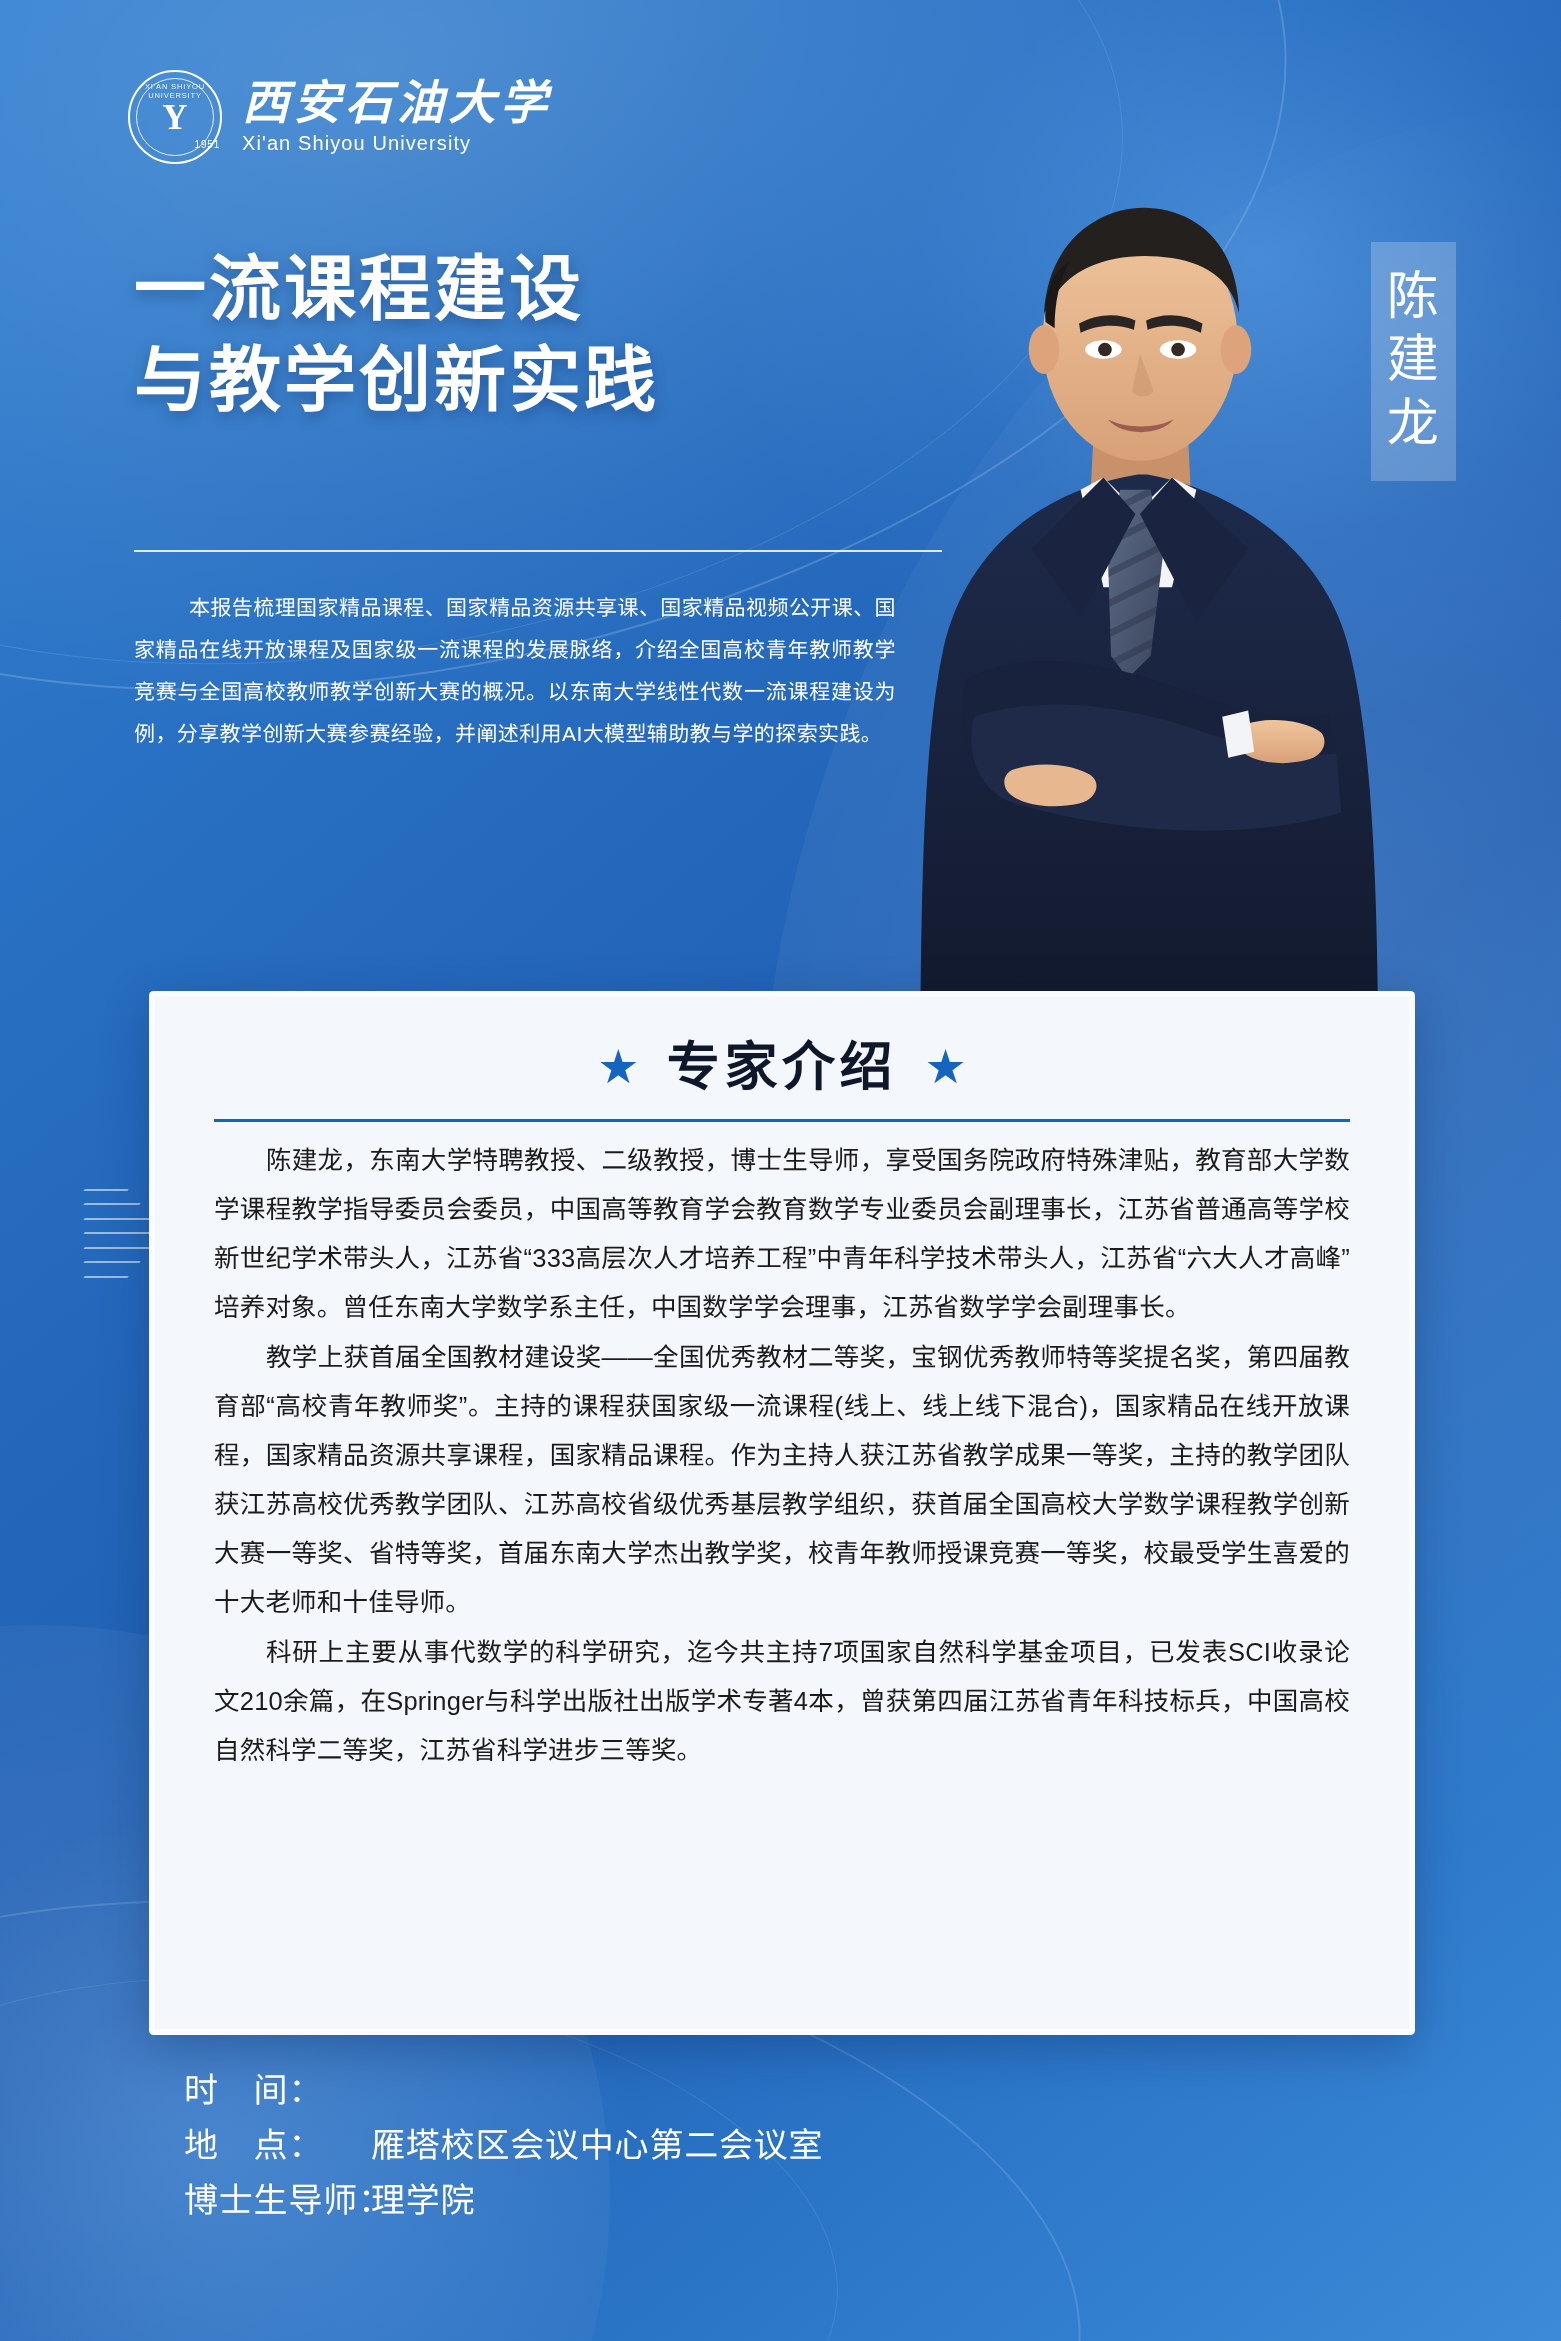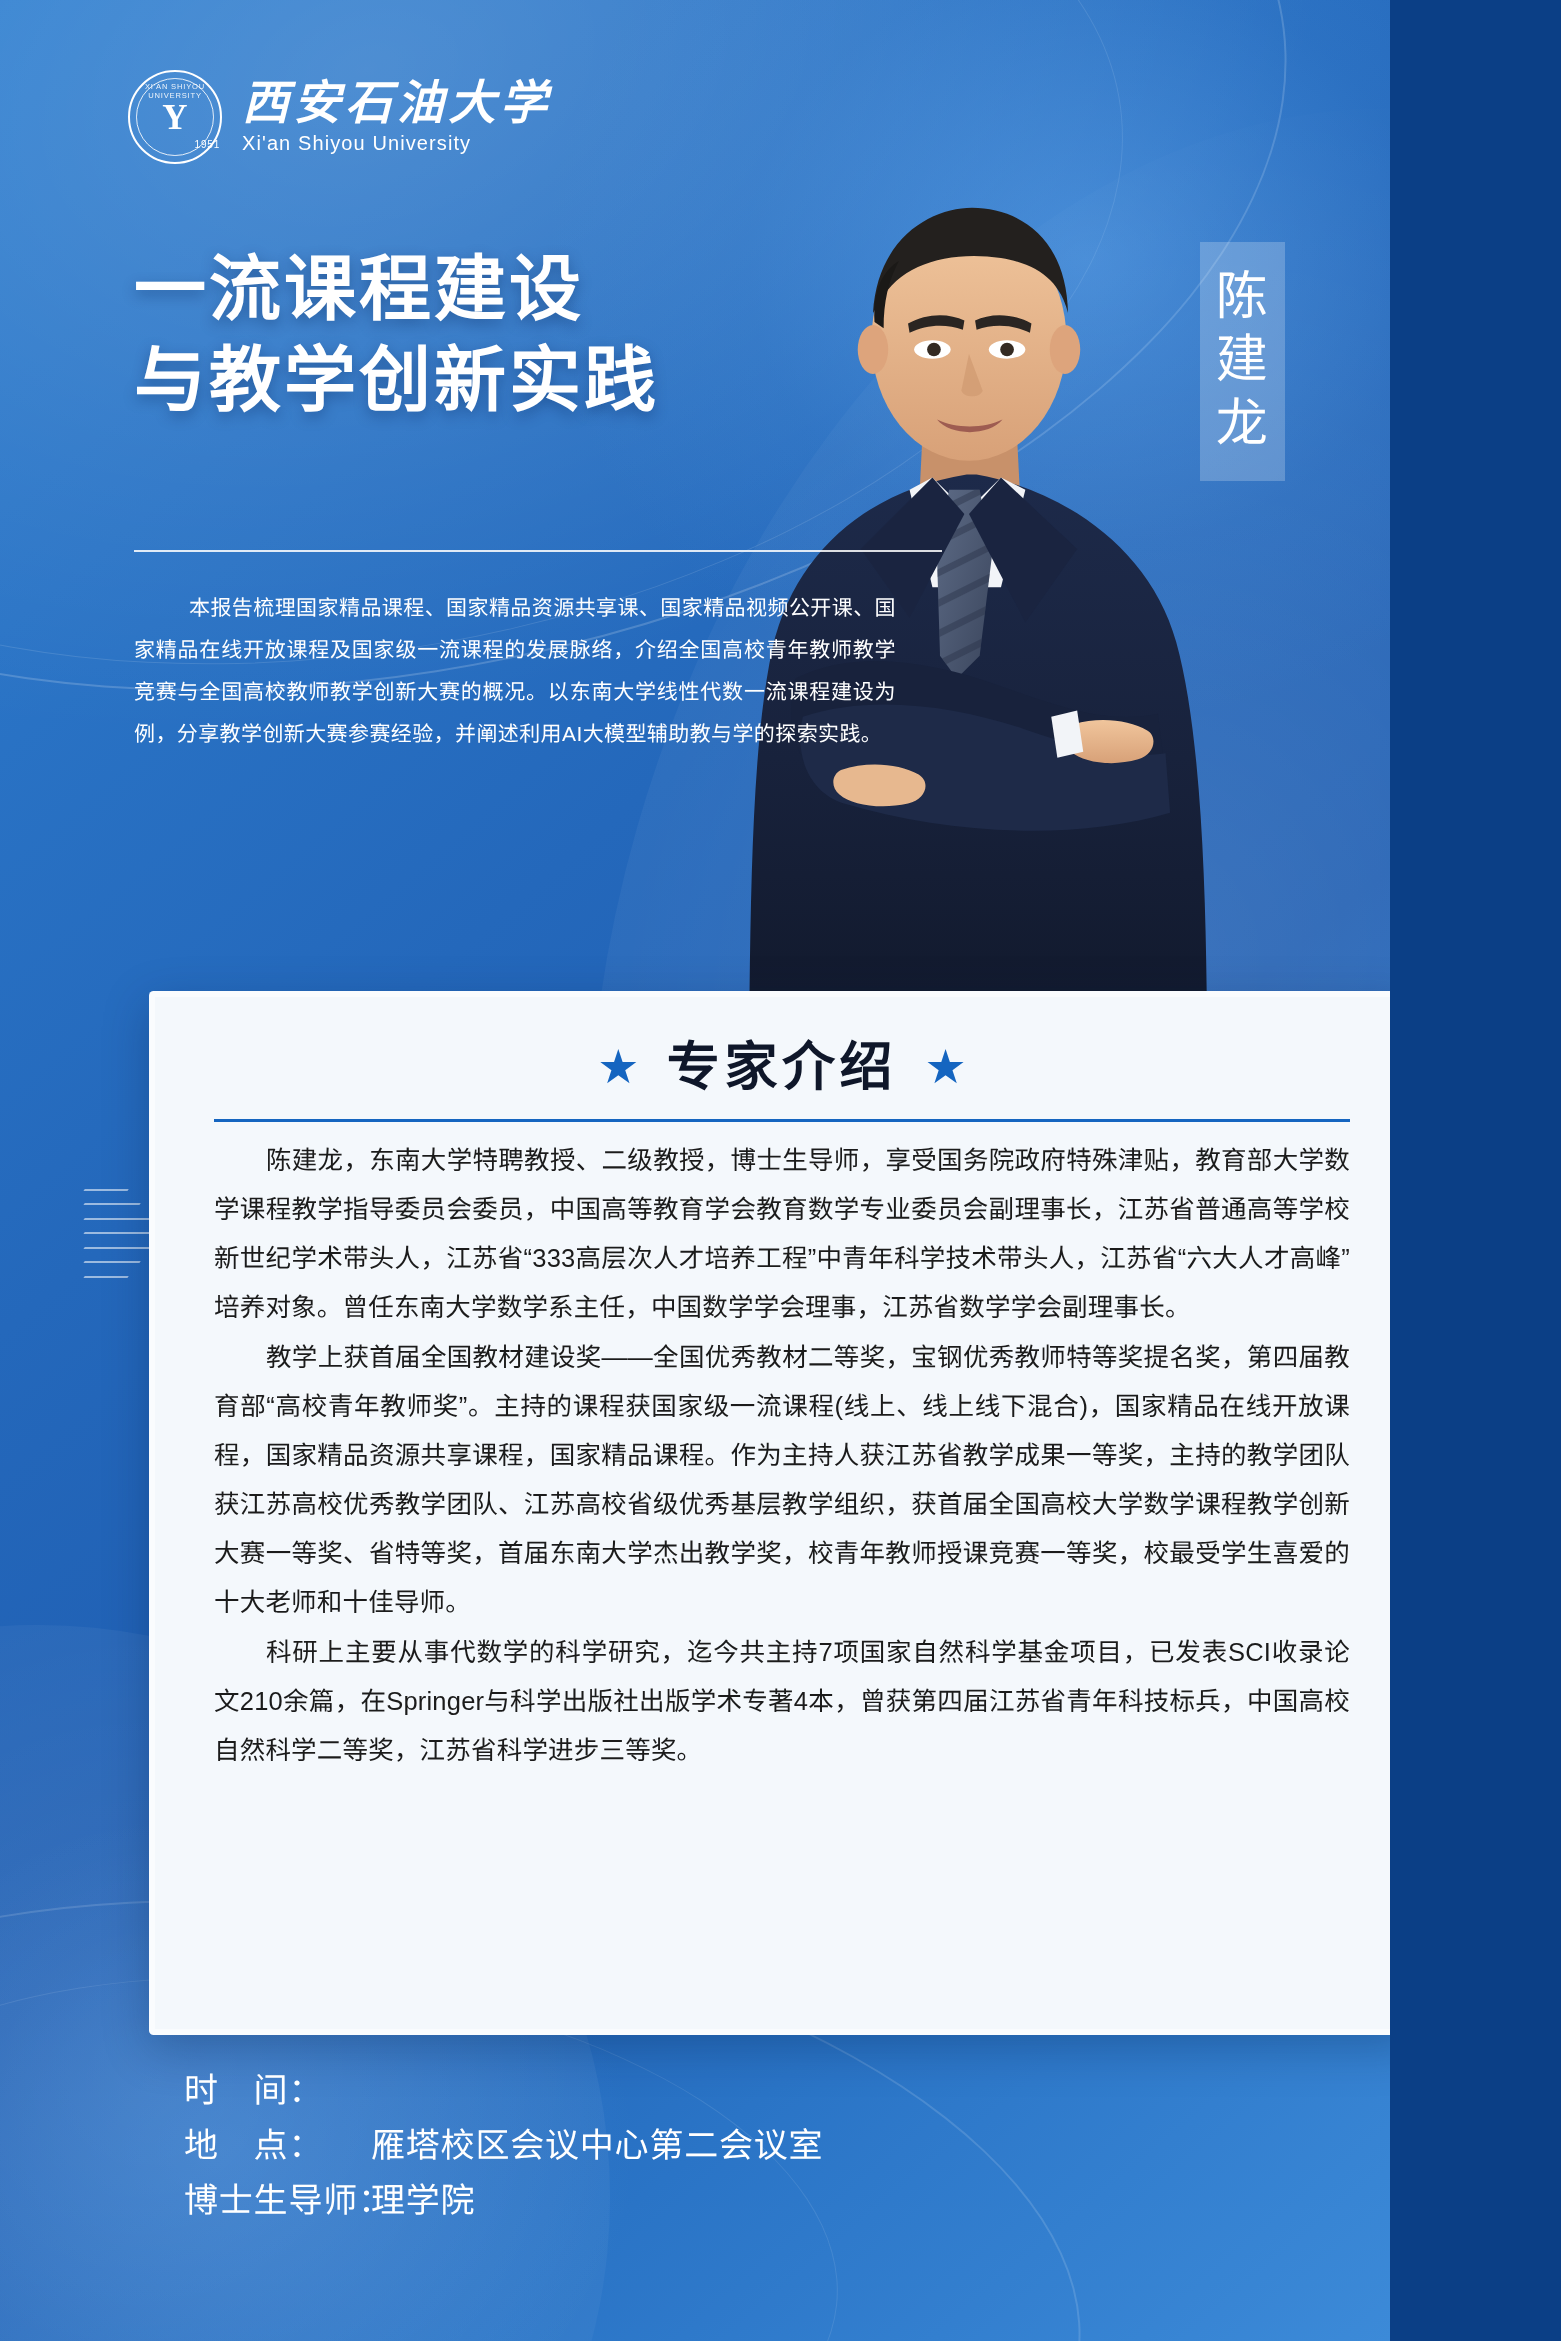--- a/index.html
+++ b/index.html
@@ -7,21 +7,21 @@
     padding: 0;
     background: #0b3f86;
   }
   body {
     font-family: "Liberation Sans", "DejaVu Sans", sans-serif;
   }
 
   
   #poster {
     position: relative;
-    width: 1390px;
+    width: 1561px;
     height: 2342px;
     overflow: hidden;
     background: linear-gradient(140deg, #2f7fd0 0%, #2a74c6 18%, #2468bb 38%, #1f5eb2 58%, #2a74c6 78%, #3c8ad8 100%);
   }
 
   
   .swoosh {
     position: absolute;
     border-radius: 50%;
     pointer-events: none;

